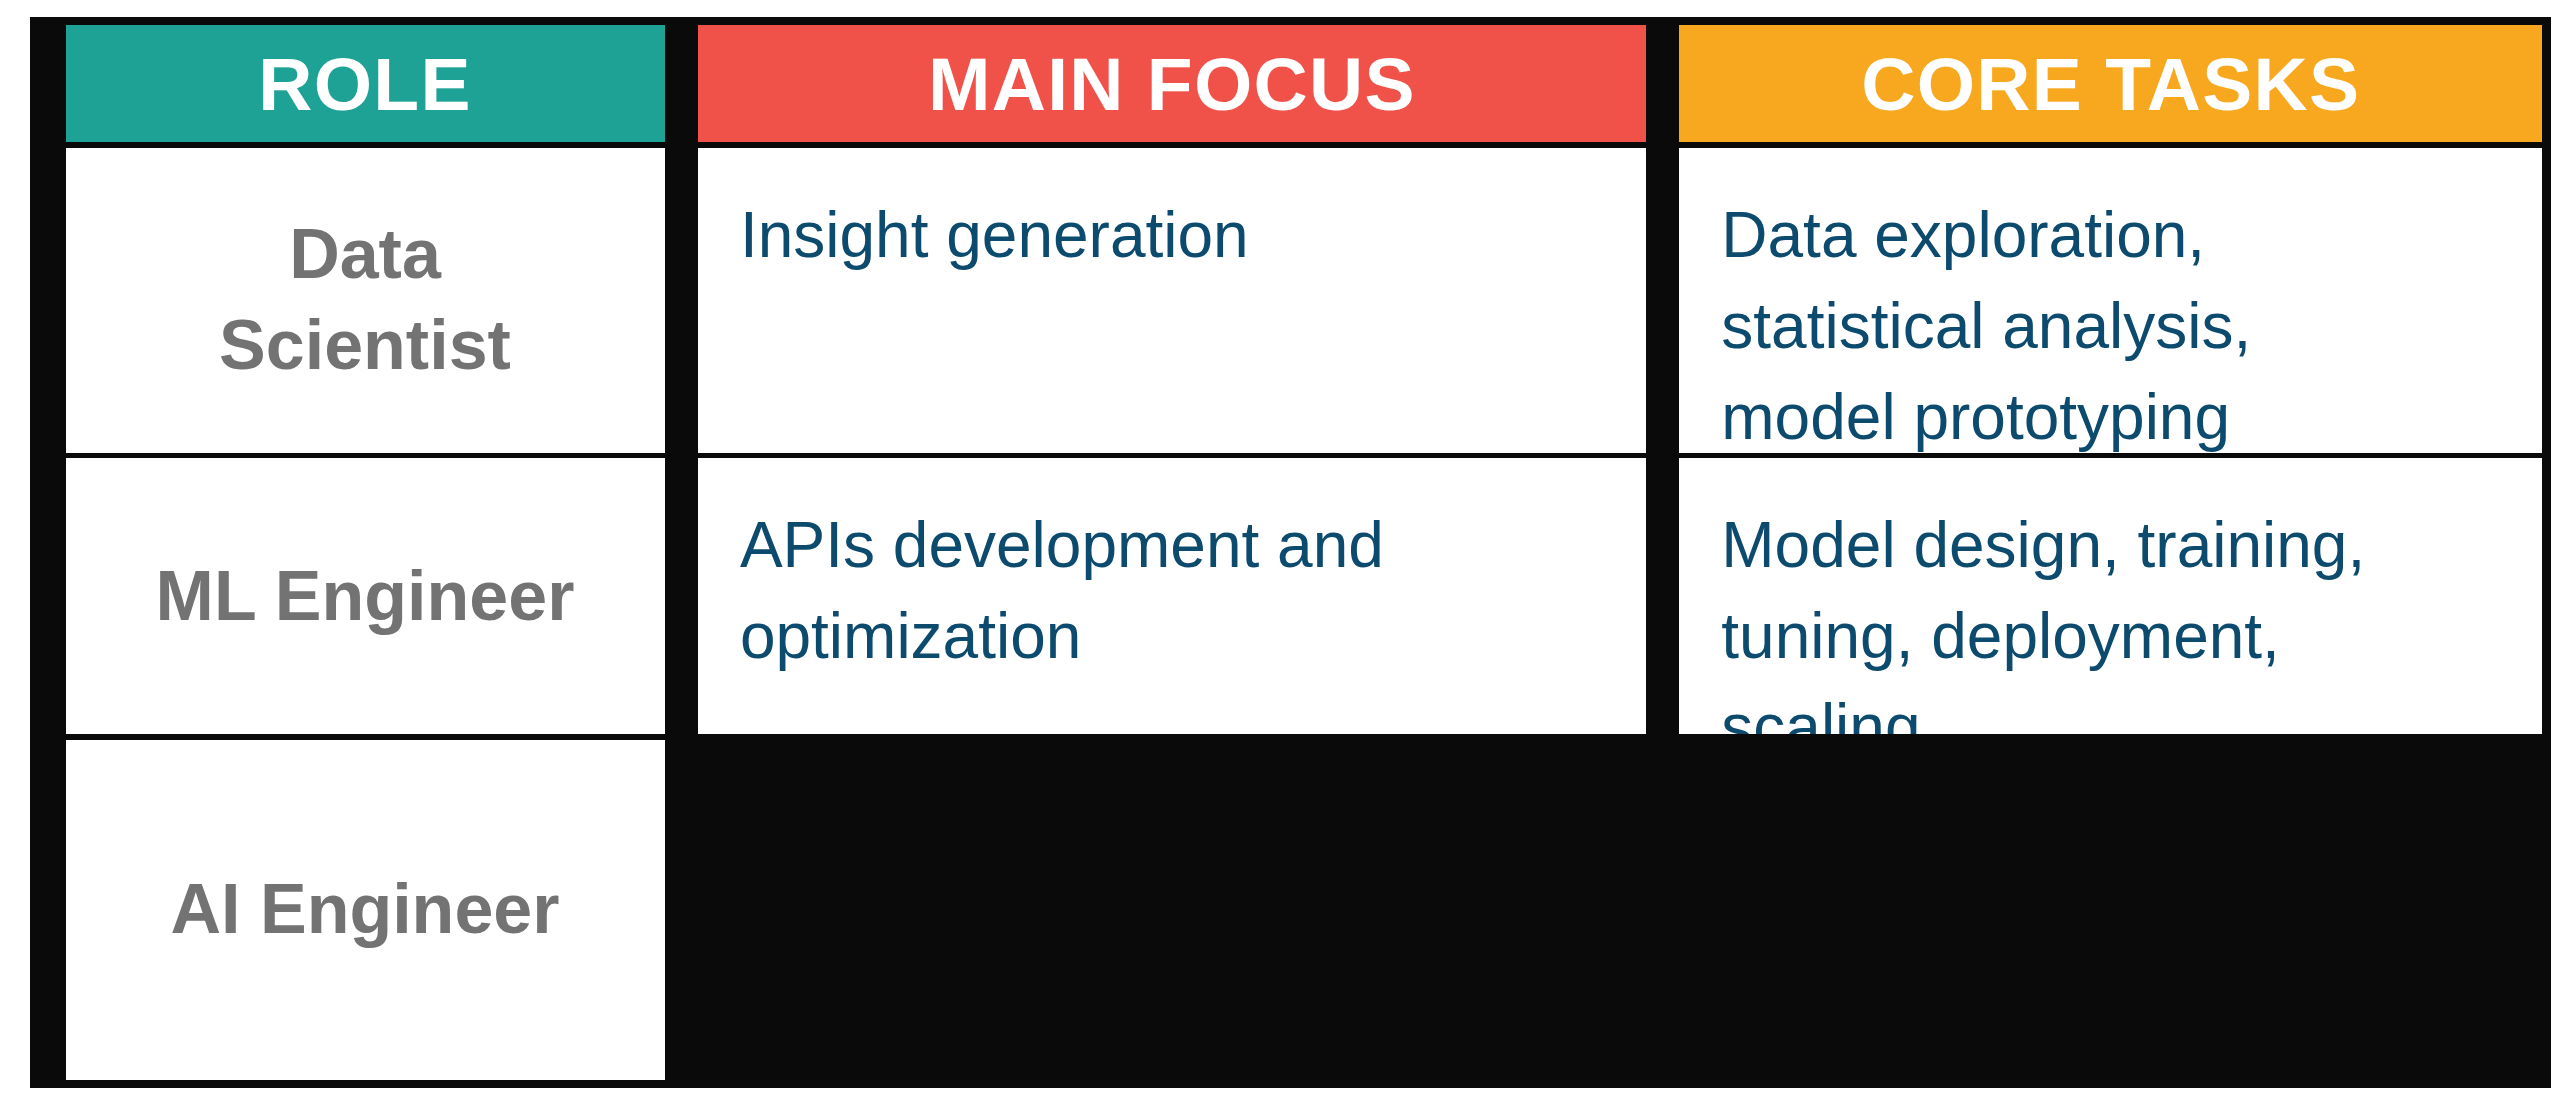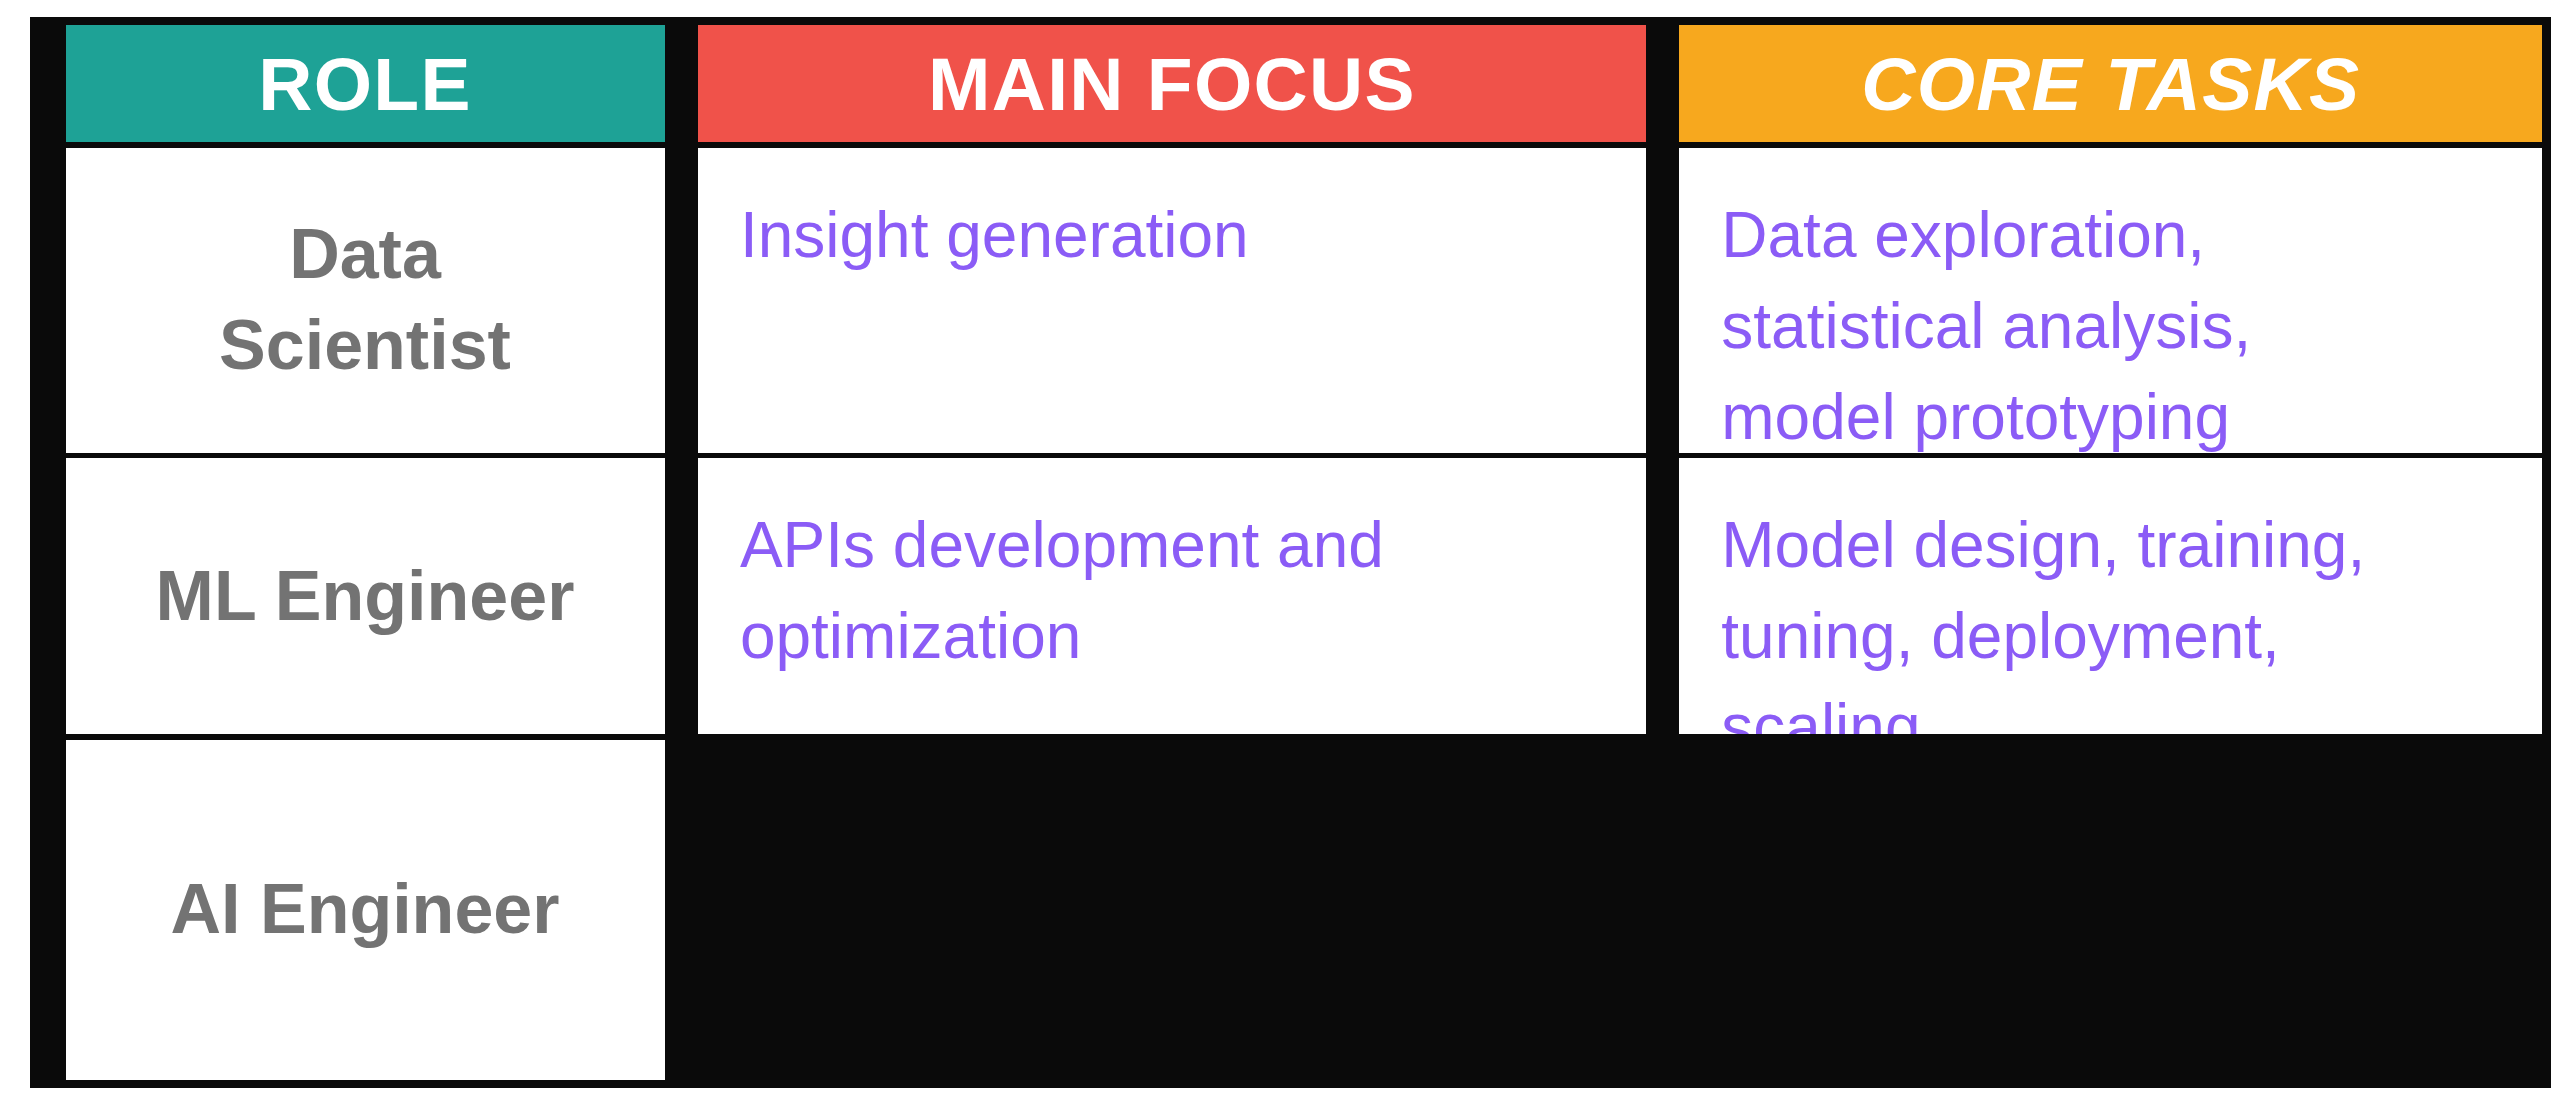--- a/index.html
+++ b/index.html
@@ -33,36 +33,36 @@
     display: flex;
     align-items: center;
     justify-content: center;
     color: #ffffff;
     font-weight: bold;
     font-size: 75px;
     letter-spacing: 1.3px;
   }
   .hdr-role  { background: #1ea296; }
   .hdr-focus { background: #f0524a; }
-  .hdr-tasks { background: #f7a81e; font-style: italic; }
+  .hdr-tasks { background: #f7a81e; }
   .role-cell {
     display: flex;
     align-items: center;
     justify-content: center;
     text-align: center;
     font-weight: bold;
     font-size: 70px;
     line-height: 1.3;
     color: #737373;
     white-space: pre-line;
   }
   .body-cell {
     font-size: 64px;
     line-height: 1.42;
-    color: #8b5cf6;
+    color: #0c4a6e;
     padding: 42px 34px 0 42px;
     box-sizing: border-box;
     white-space: pre-line;
     text-align: left;
   }
 </style>
 </head>
 <body>
 
 <div class="table-wrap">

